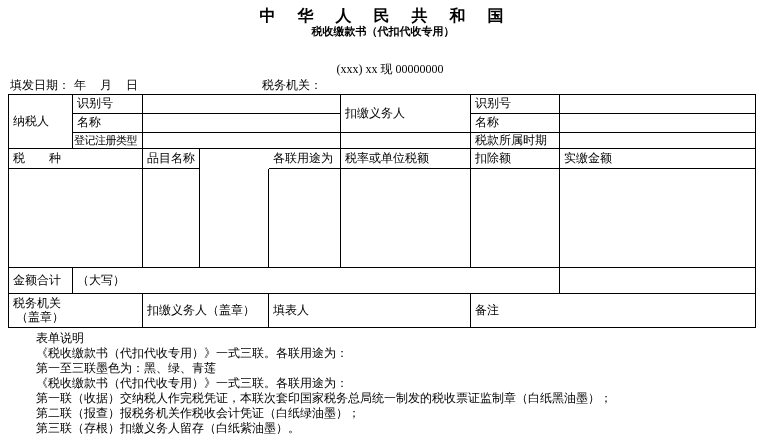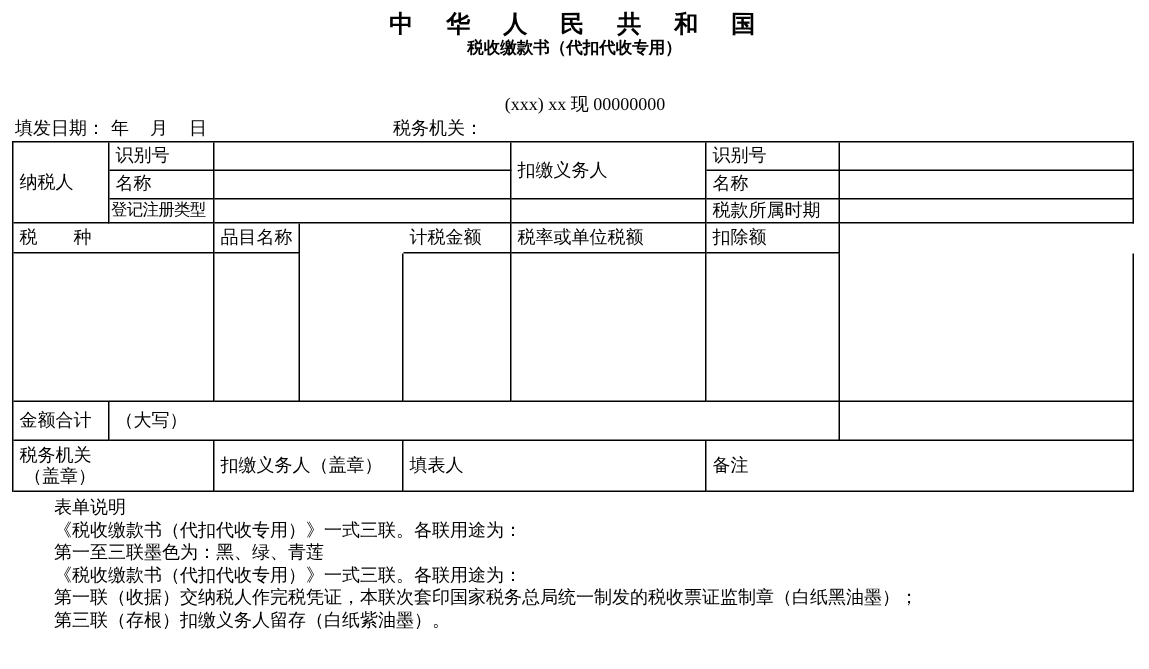--- a/index.html
+++ b/index.html
@@ -126,23 +126,24 @@
     <div class="cell" style="grid-area:1/7/2/8">识别号</div>
     <div class="cell" style="grid-area:1/8/2/9"></div>
     <div class="cell" style="grid-area:2/7/3/8">名称</div>
     <div class="cell" style="grid-area:2/8/3/9"></div>
     <div class="cell" style="grid-area:3/6/4/7"></div>
     <div class="cell" style="grid-area:3/7/4/8">税款所属时期</div>
     <div class="cell" style="grid-area:3/8/4/9"></div>
 
     <div class="cell" style="grid-area:4/1/5/3">税　　种</div>
     <div class="cell" style="grid-area:4/3/5/4">品目名称</div>
-    <div class="cell" style="grid-area:4/5/5/6">计税金额</div>
+    <div class="cell" style="grid-area:4/5/5/6">各联用途为</div>
     <div class="cell" style="grid-area:4/6/5/7">税率或单位税额</div>
     <div class="cell" style="grid-area:4/7/5/8">扣除额</div>
+    <div class="cell" style="grid-area:4/8/5/9">实缴金额</div>
 
     <div class="cell" style="grid-area:5/1/6/3"></div>
     <div class="cell" style="grid-area:5/3/6/4"></div>
     <div class="cell" style="grid-area:5/4/6/5"></div>
     <div class="cell" style="grid-area:5/5/6/6"></div>
     <div class="cell" style="grid-area:5/6/6/7"></div>
     <div class="cell" style="grid-area:5/7/6/8"></div>
     <div class="cell" style="grid-area:5/8/6/9"></div>
 
     <div class="cell" style="grid-area:6/2/7/8">（大写）</div>
@@ -157,16 +158,17 @@
     <div class="cell" style="grid-area:7/5/8/7">填表人</div>
     <div class="cell" style="grid-area:7/7/8/9">备注</div>
   </div>
 
   <div class="notes">
     <div class="notes-title">表单说明</div>
     <div class="notes-line">《税收缴款书（代扣代收专用）》一式三联。各联用途为：</div>
     <div class="notes-line">第一至三联墨色为：黑、绿、青莲</div>
     <div class="notes-line">《税收缴款书（代扣代收专用）》一式三联。各联用途为：</div>
     <div class="notes-line">第一联（收据）交纳税人作完税凭证，本联次套印国家税务总局统一制发的税收票证监制章（白纸黑油墨）；</div>
+    <div class="notes-line">第二联（报查）报税务机关作税收会计凭证（白纸绿油墨）；</div>
     <div class="notes-line">第三联（存根）扣缴义务人留存（白纸紫油墨）。</div>
   </div>
 
 </div>
 
 </body></html>

